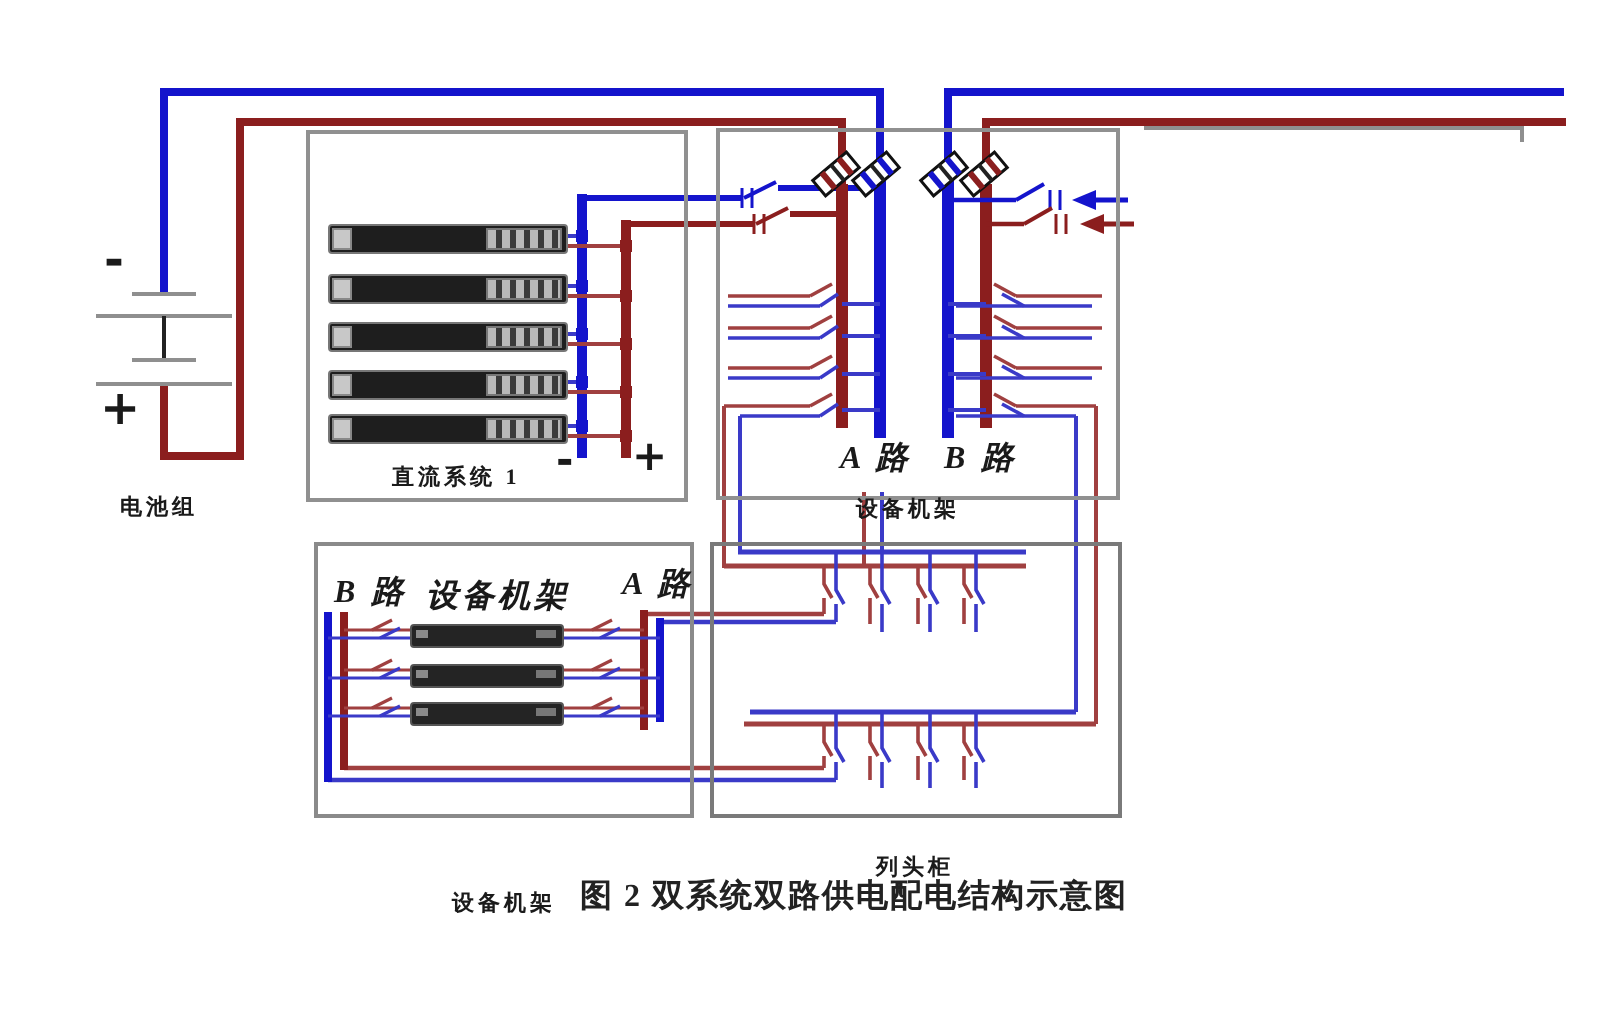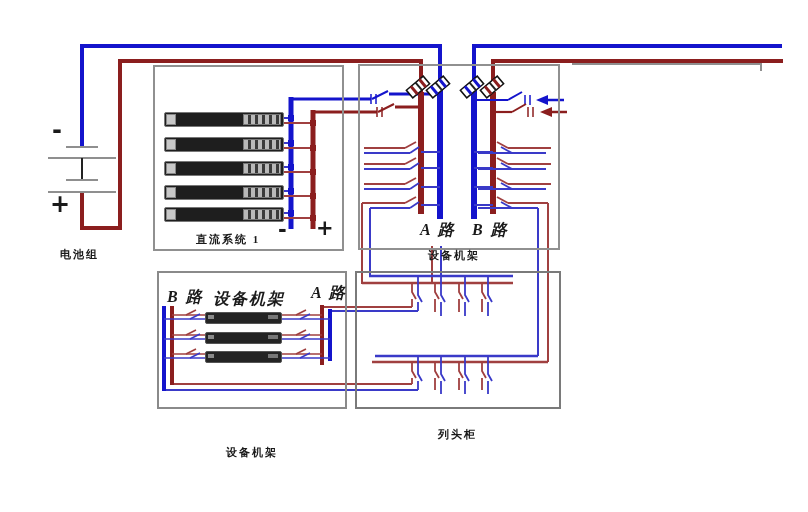--- a/index.html
+++ b/index.html
@@ -286,14 +286,15 @@
   <div class="lbl lbl-sign2" style="left:278px;top:220px;">-</div>
   <div class="lbl lbl-sign2" style="left:316px;top:218px;">+</div>
   <div class="lbl lbl-sm" style="left:420px;top:222px;">A 路</div>
   <div class="lbl lbl-sm" style="left:472px;top:222px;">B 路</div>
   <div class="lbl lbl-md" style="left:428px;top:250px;">设备机架</div>
   <div class="lbl lbl-sm" style="left:167px;top:289px;">B 路</div>
   <div class="lbl lbl-sm" style="left:213px;top:291px;">设备机架</div>
   <div class="lbl lbl-sm" style="left:311px;top:285px;">A 路</div>
   <div class="lbl lbl-md" style="left:226px;top:415px;margin-top:32px;">设备机架</div>
   <div class="lbl lbl-md" style="left:438px;top:413px;margin-top:16px;">列头柜</div>
+  <div class="caption" style="left:290px;top:438px;">图 2  双系统双路供电配电结构示意图</div>
 
 </div>
 
 </body></html>

